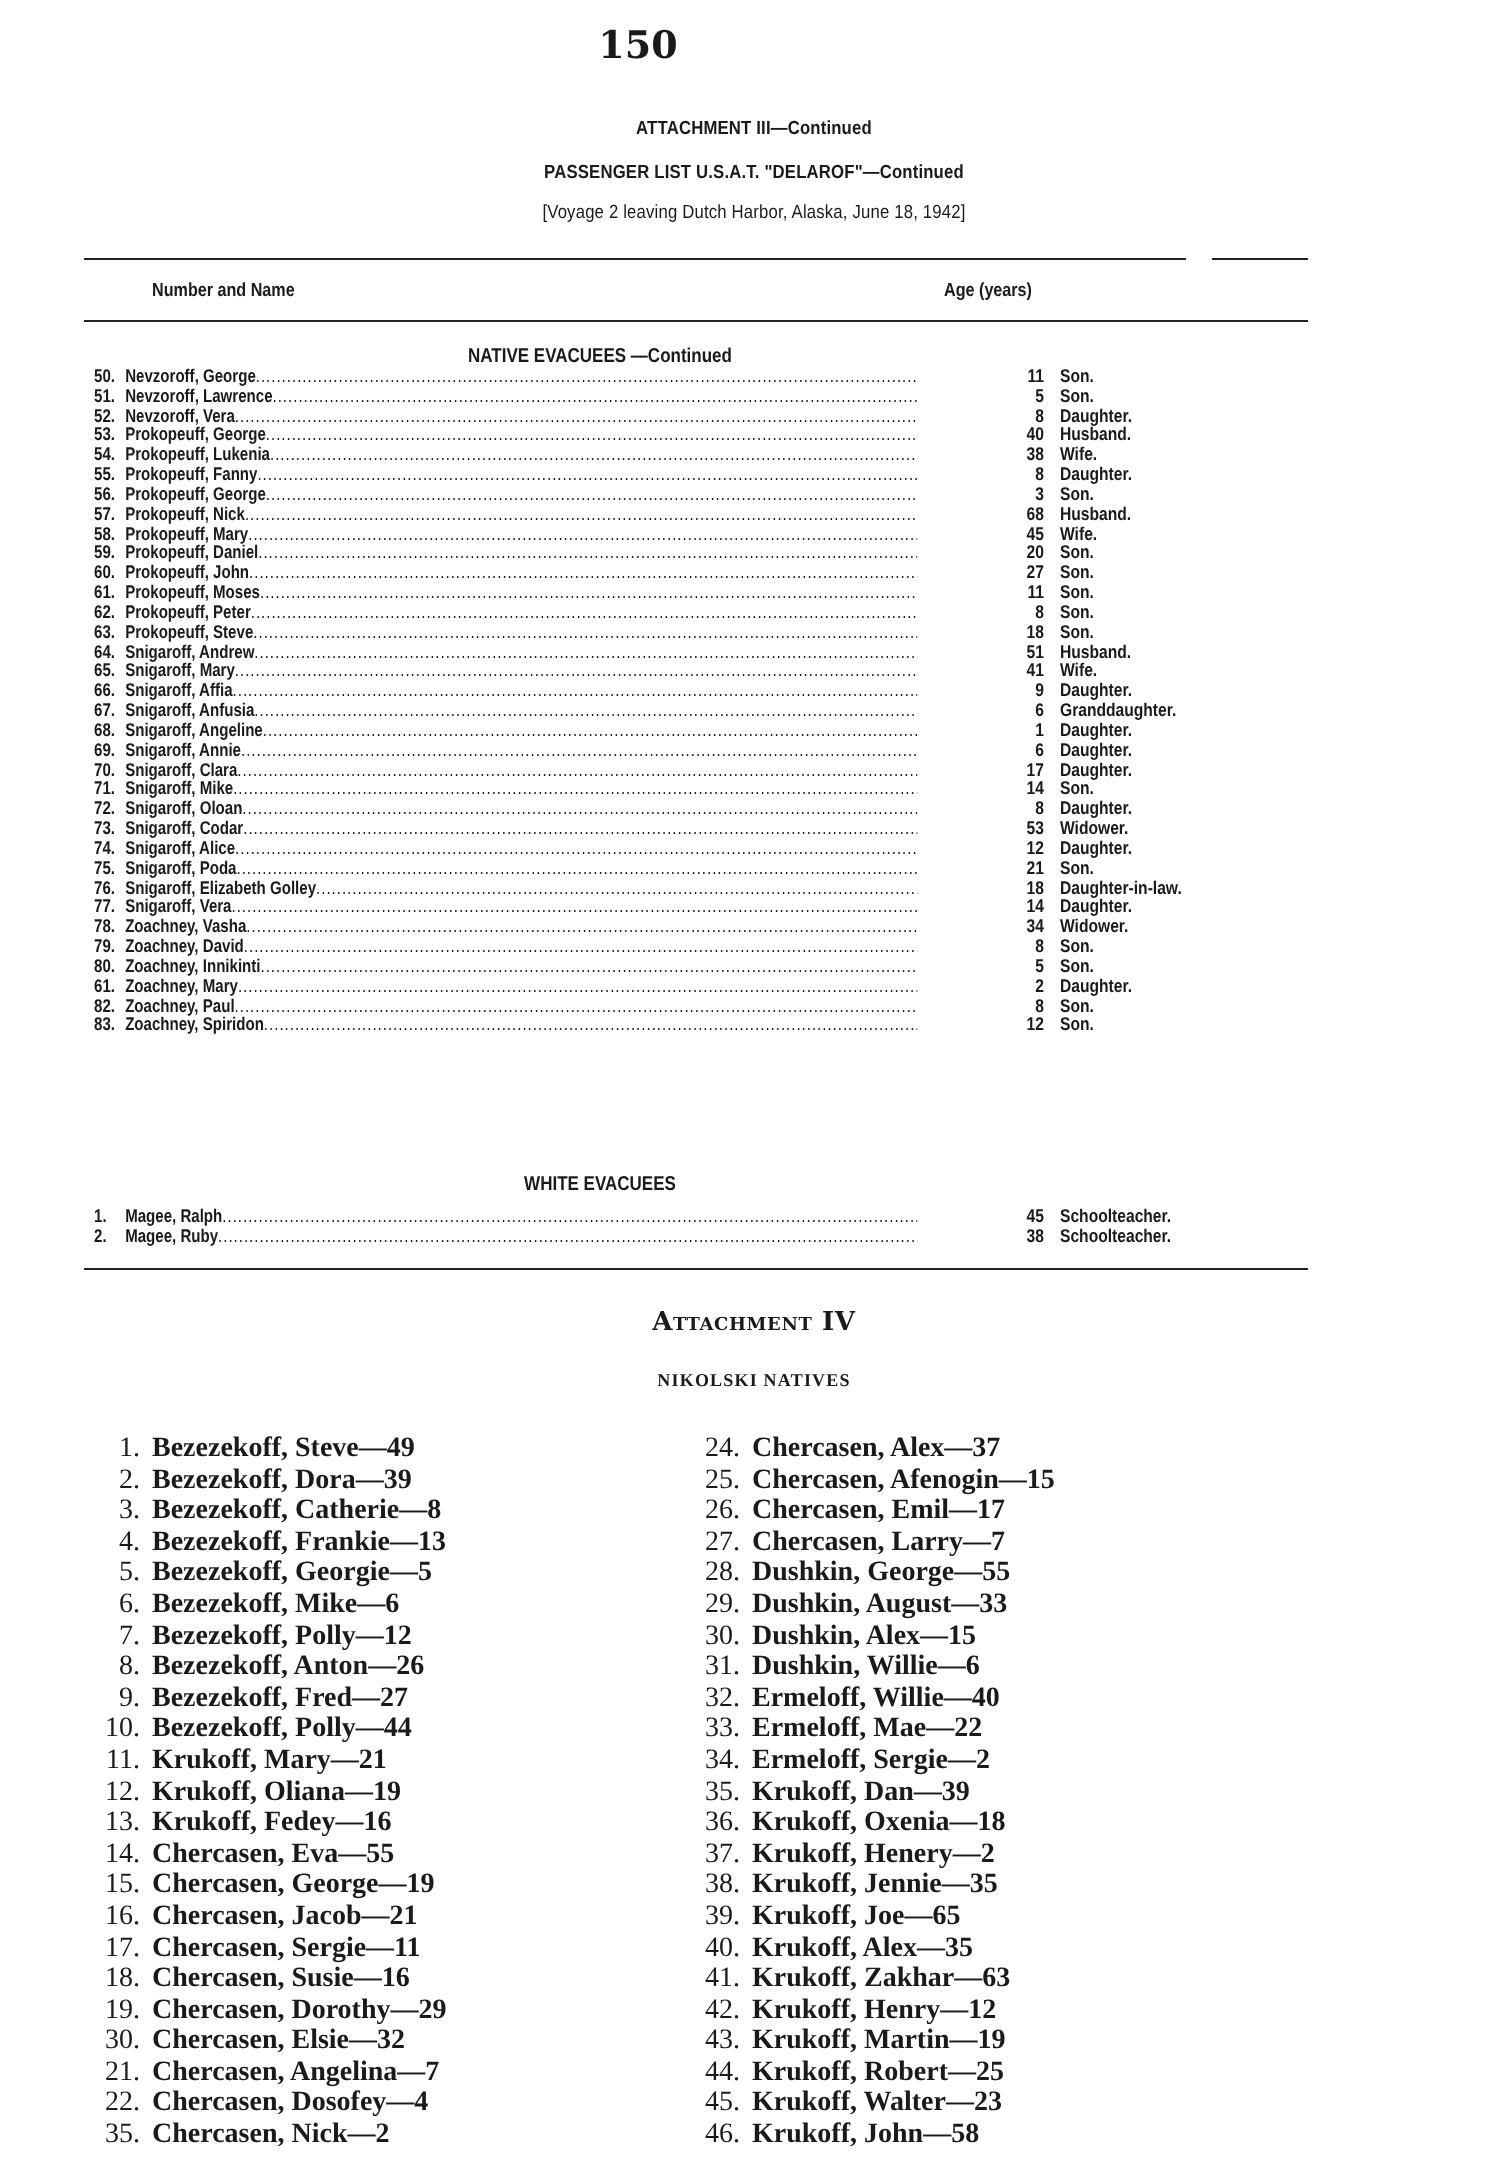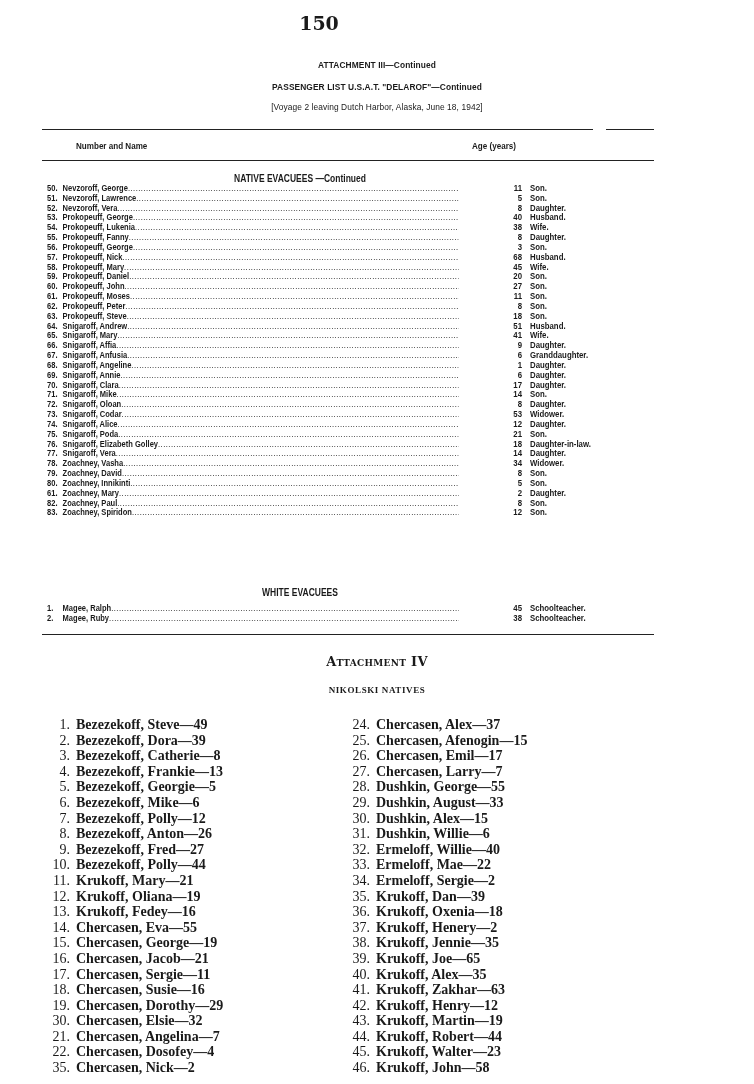--- a/index.html
+++ b/index.html
@@ -288,16 +288,16 @@
     <div class="entry"><span class="n">34.</span><span>Ermeloff, Sergie—2</span></div>
     <div class="entry"><span class="n">35.</span><span>Krukoff, Dan—39</span></div>
     <div class="entry"><span class="n">36.</span><span>Krukoff, Oxenia—18</span></div>
     <div class="entry"><span class="n">37.</span><span>Krukoff, Henery—2</span></div>
     <div class="entry"><span class="n">38.</span><span>Krukoff, Jennie—35</span></div>
     <div class="entry"><span class="n">39.</span><span>Krukoff, Joe—65</span></div>
     <div class="entry"><span class="n">40.</span><span>Krukoff, Alex—35</span></div>
     <div class="entry"><span class="n">41.</span><span>Krukoff, Zakhar—63</span></div>
     <div class="entry"><span class="n">42.</span><span>Krukoff, Henry—12</span></div>
     <div class="entry"><span class="n">43.</span><span>Krukoff, Martin—19</span></div>
-    <div class="entry"><span class="n">44.</span><span>Krukoff, Robert—44</span></div>
+    <div class="entry"><span class="n">44.</span><span>Krukoff, Robert—25</span></div>
     <div class="entry"><span class="n">45.</span><span>Krukoff, Walter—23</span></div>
     <div class="entry"><span class="n">46.</span><span>Krukoff, John—58</span></div>
   </div>
 
 </body></html>

